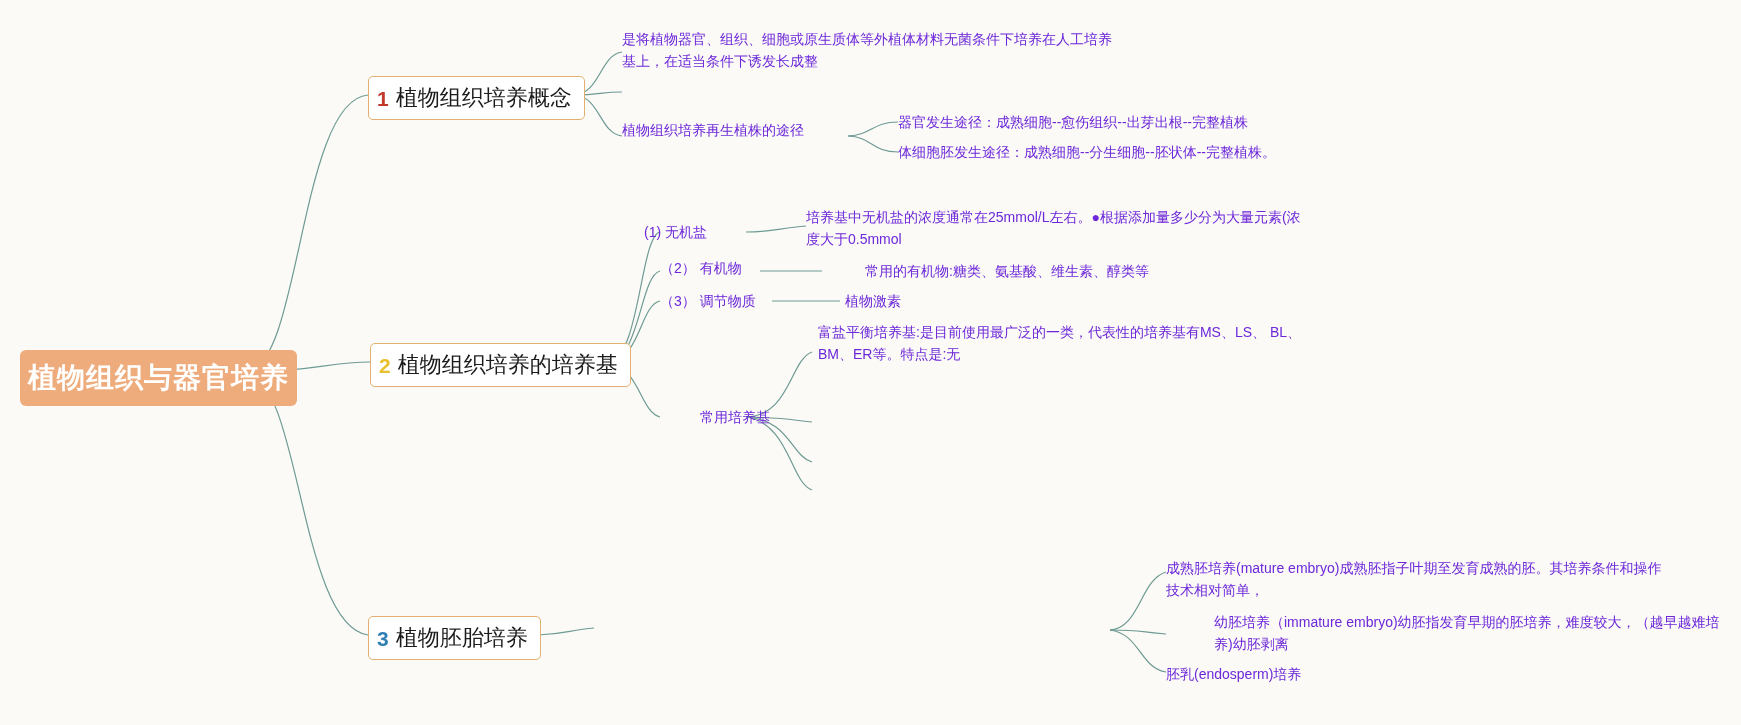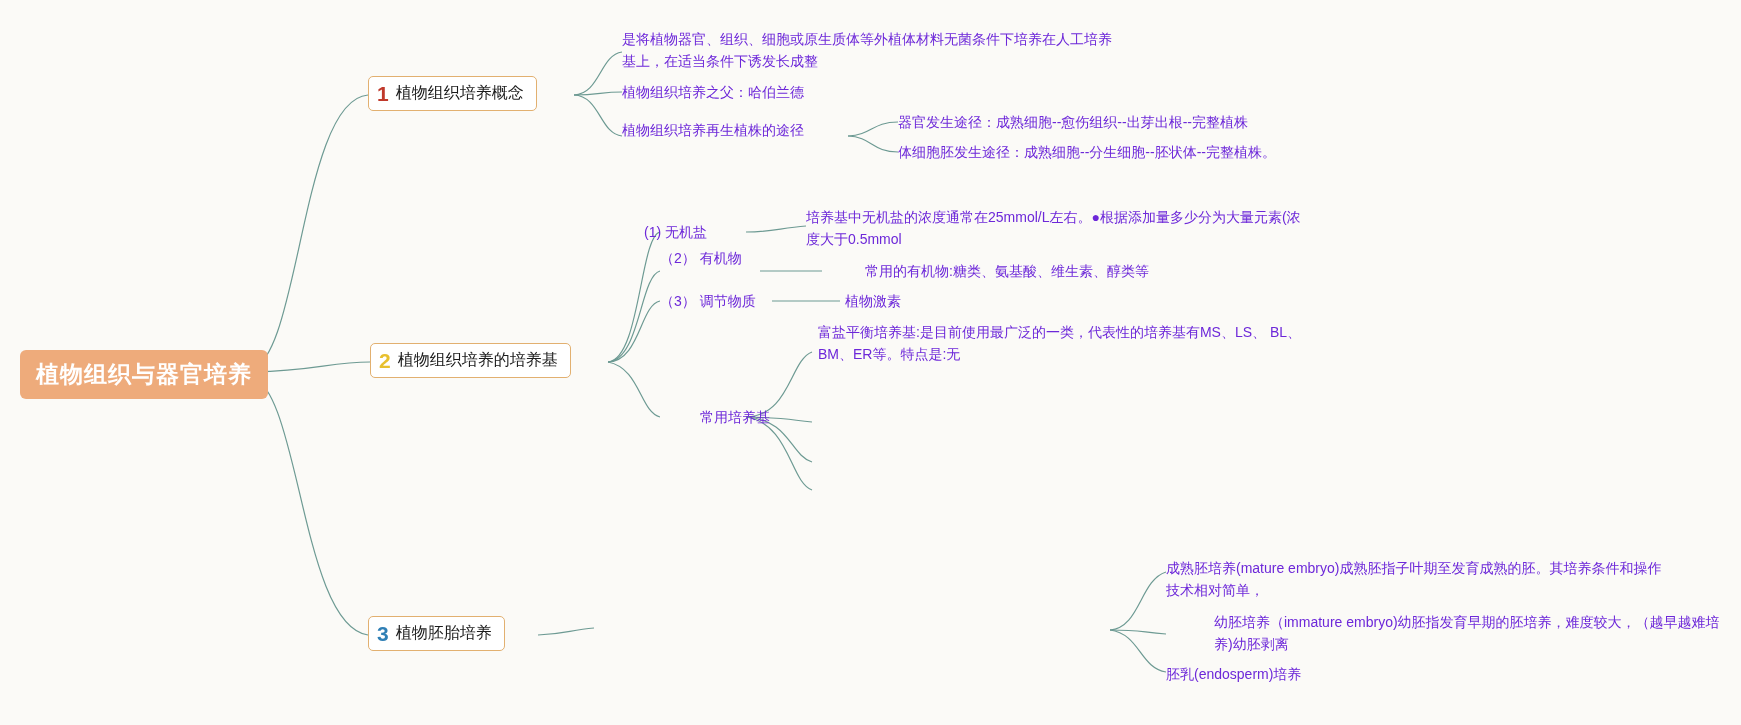--- a/index.html
+++ b/index.html
@@ -34,22 +34,22 @@
     stroke-width: 1.2;
   }
   .node {
     position: absolute;
     box-sizing: border-box;
   }
   
   .root {
     background: #eeab7b;
     border-radius: 6px;
-    padding: 9px 16px;
-    font-size: 23px;
+    padding: 9px 8px;
+    font-size: 28px;
     font-weight: bold;
     color: #ffffff;
     white-space: nowrap;
     letter-spacing: 1px;
   }
   
   .branch {
     border: 1.6px solid #e2b070;
     border-radius: 5px;
     background: #ffffff;
@@ -59,21 +59,21 @@
     gap: 7px;
     white-space: nowrap;
     font-size: 16.5px;
   }
   .branch .num {
     font-size: 21px;
     font-weight: bold;
     line-height: 1;
   }
   .branch .btxt {
-    font-size: 16px;
+    font-size: 22px;
     color: #1b1b1b;
   }
   
   .leaf {
     font-size: 14px;
     line-height: 1.55;
     color: #6d28d9;
     white-space: pre-wrap;
   }
 </style>
@@ -123,36 +123,35 @@
   <div class="node root" style="left:20px; top:350px;">植物组织与器官培养</div>
 
   <div class="node branch" style="left:368px; top:76px;">
     <span class="num" style="color:#c0392b;">1</span>
     <span class="btxt">植物组织培养概念</span>
   </div>
 
   <div class="node leaf" style="left:622px; top:29px; width:530px;">是将植物器官、组织、细胞或原生质体等外植体材料无菌条件下培养在人工培养
 基上，在适当条件下诱发长成整</div>
 
-  <div class="node leaf" style="left:622px; top:82px; width:300px;">植物组织培养之父：哈伯兰德</div>
 
   <div class="node leaf" style="left:622px; top:120px; width:250px;">植物组织培养再生植株的途径</div>
 
   <div class="node leaf" style="left:898px; top:112px; width:420px;">器官发生途径：成熟细胞--愈伤组织--出芽出根--完整植株</div>
 
   <div class="node leaf" style="left:898px; top:142px; width:450px;">体细胞胚发生途径：成熟细胞--分生细胞--胚状体--完整植株。</div>
 
   <div class="node branch" style="left:370px; top:343px;">
     <span class="num" style="color:#e8c02e;">2</span>
     <span class="btxt">植物组织培养的培养基</span>
   </div>
 
   <div class="node leaf" style="left:644px; top:222px; width:110px;">(1) 无机盐</div>
 
-  <div class="node leaf" style="left:660px; top:248px; width:120px;">（2） 有机物</div>
+  <div class="node leaf" style="left:660px; top:258px; width:120px;">（2） 有机物</div>
 
   <div class="node leaf" style="left:660px; top:291px; width:130px;">（3） 调节物质</div>
 
   <div class="node leaf" style="left:660px; top:407px; width:110px;text-align:right;">常用培养基</div>
 
   <div class="node leaf" style="left:806px; top:207px; width:510px;">培养基中无机盐的浓度通常在25mmol/L左右。●根据添加量多少分为大量元素(浓
 度大于0.5mmol</div>
 
   <div class="node leaf" style="left:828px; top:261px; width:340px;margin-left:37px;">常用的有机物:糖类、氨基酸、维生素、醇类等</div>
 

